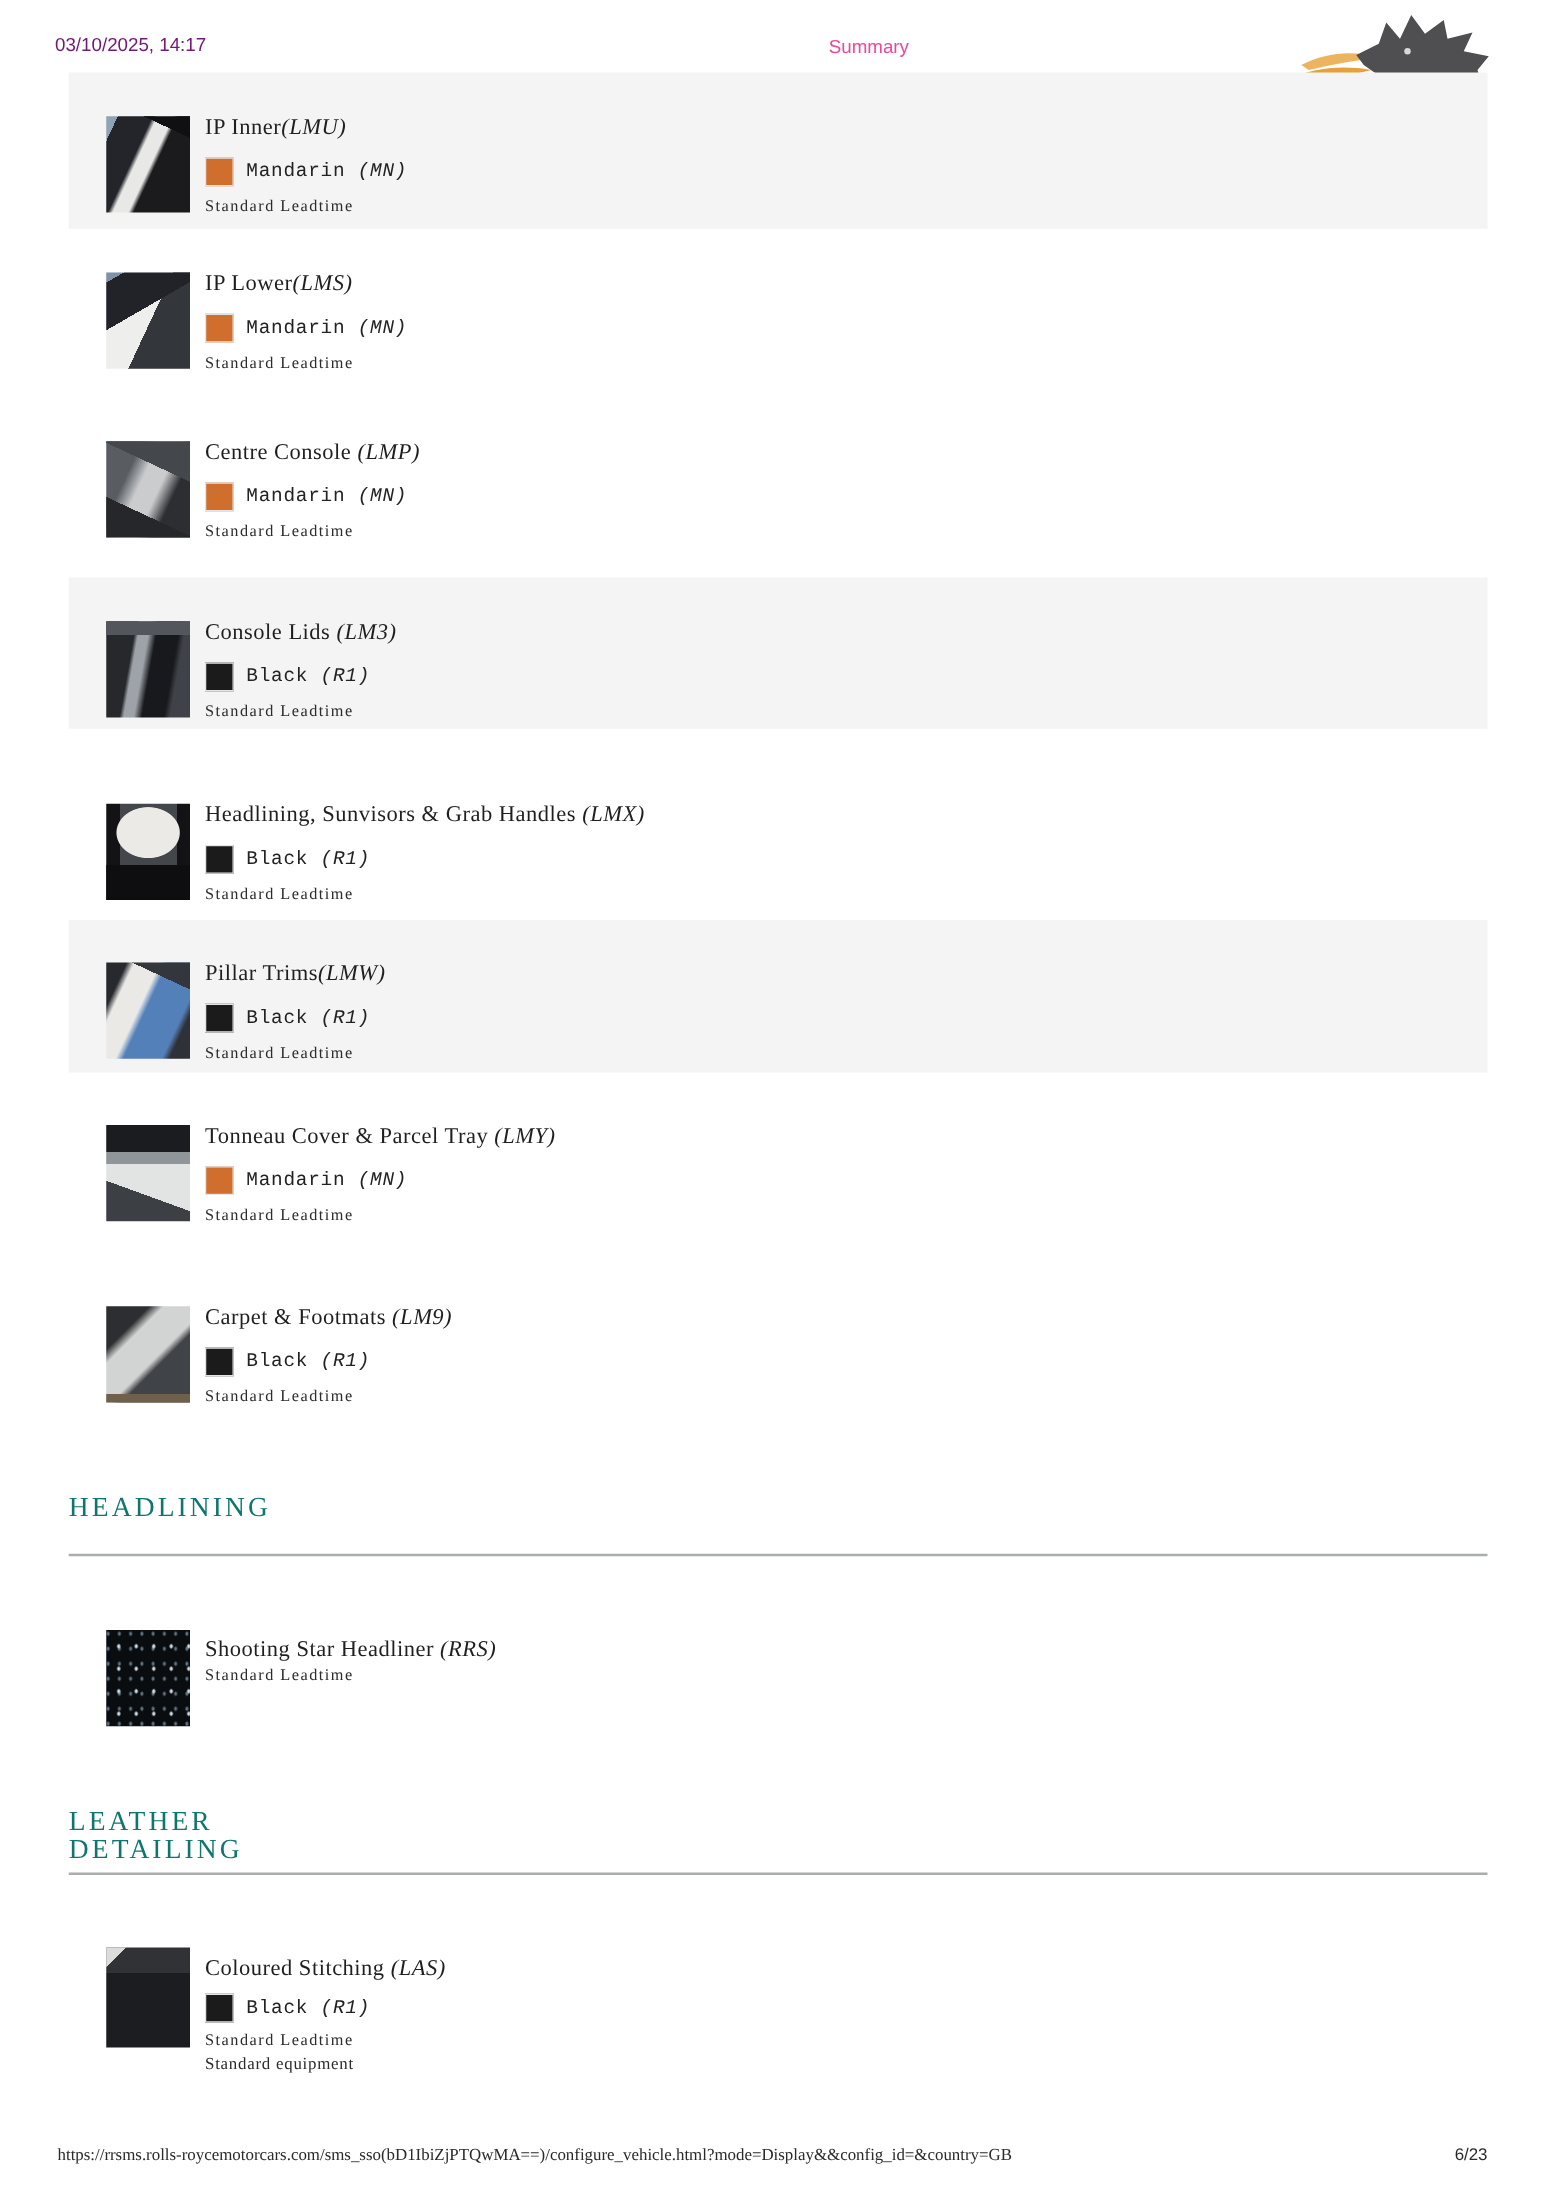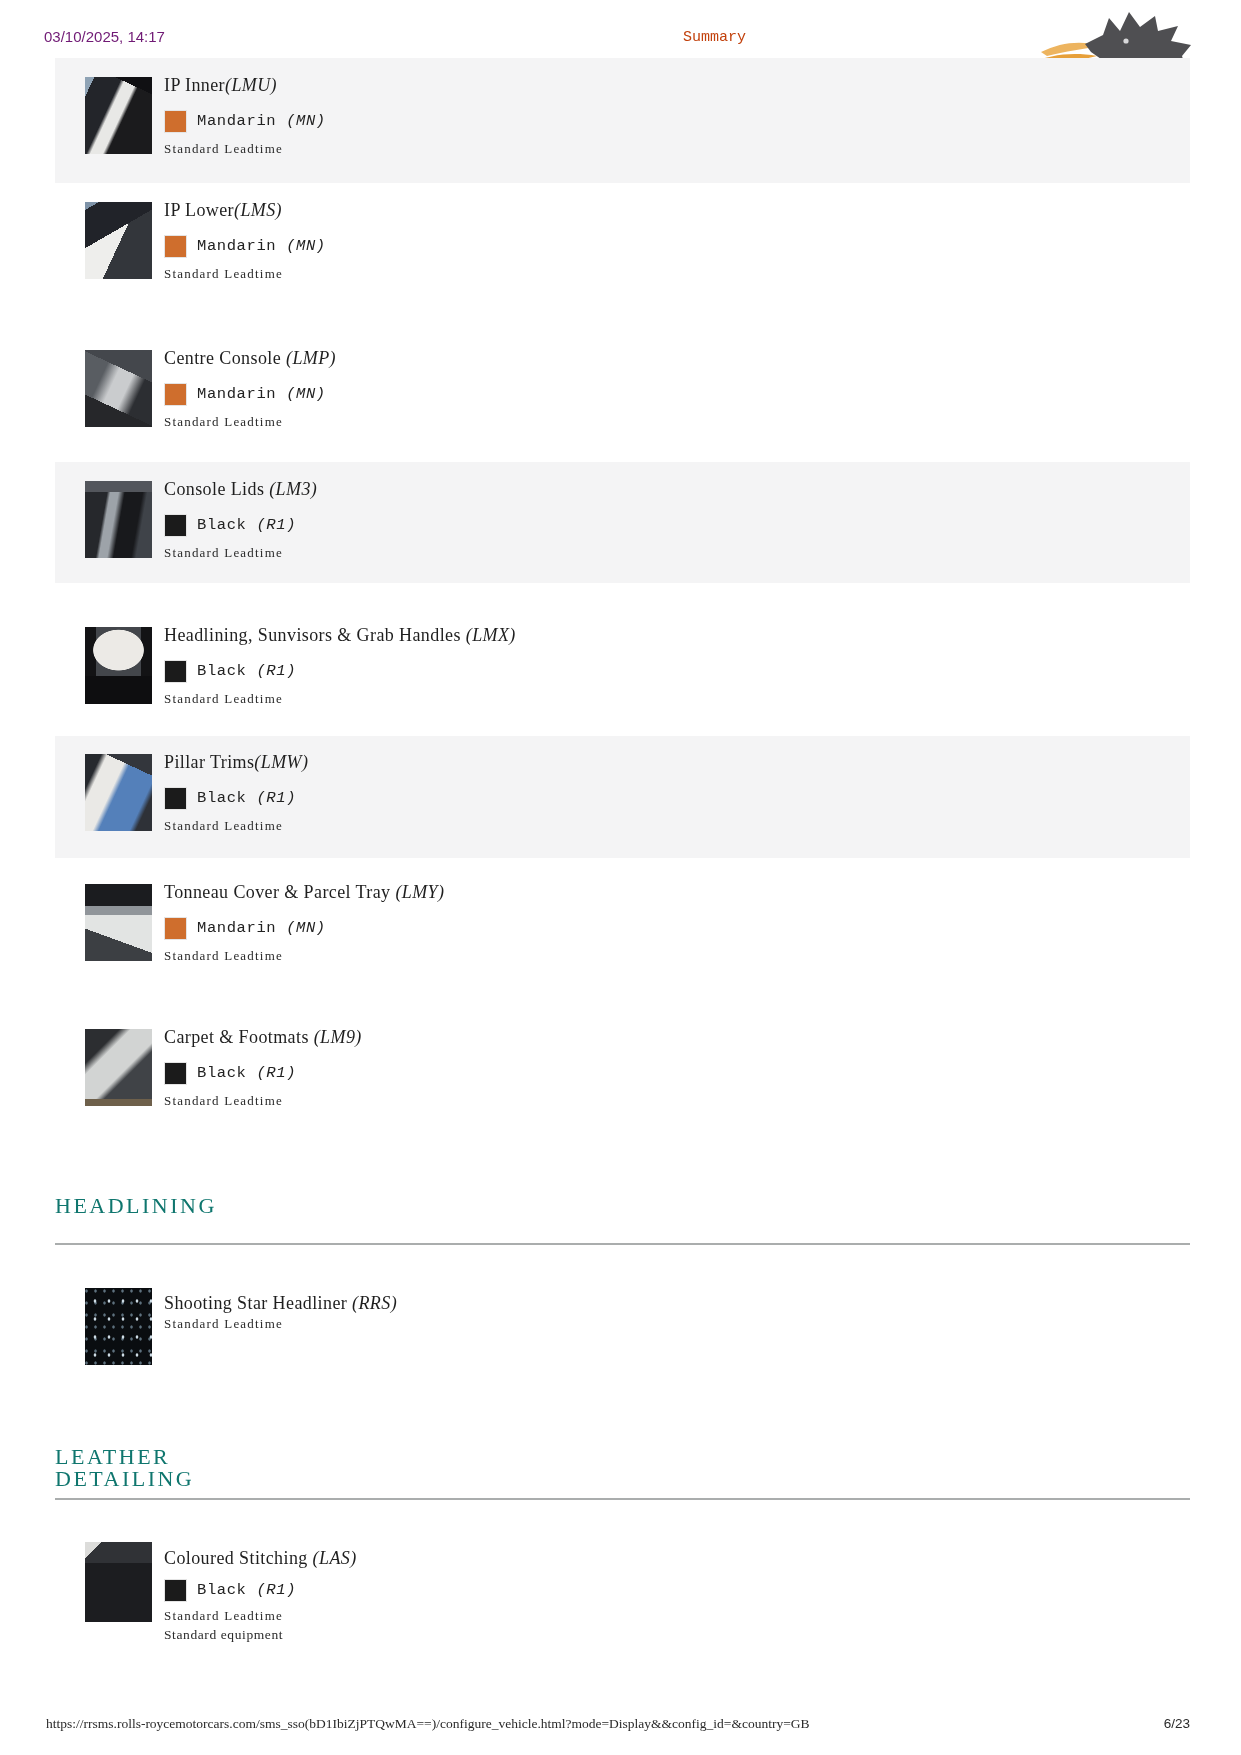--- a/index.html
+++ b/index.html
@@ -2,43 +2,43 @@
 <html><head>
 <meta charset="utf-8">
 <style>
   html,body{margin:0;padding:0;background:#fff;}
   #page{position:relative;width:1241px;height:1755px;background:#ffffff;overflow:hidden;
         font-family:"Liberation Serif","DejaVu Serif",serif;color:#1f1f1f;}
 
   
   .hdr-date{position:absolute;left:44px;top:28px;font-family:"Liberation Sans","DejaVu Sans",sans-serif;
             font-size:15px;color:#701a75;}
-  .hdr-title{position:absolute;left:683px;top:29px;font-family:Liberation Mono, monospace;
-             font-size:15px;color:#c2410c;}
+  .hdr-title{position:absolute;left:663px;top:29px;font-family:Liberation Sans, sans-serif;
+             font-size:15px;color:#ec4899;}
   .ftr-url{position:absolute;left:46px;top:1716px;font-family:Liberation Serif, serif;
            font-size:13.5px;color:#2a2a2a;}
   .ftr-page{position:absolute;right:51px;top:1716px;font-family:"Liberation Sans","DejaVu Sans",sans-serif;
             font-size:13.5px;color:#2a2a2a;text-align:right;}
 
   
   .logo{position:absolute;left:1025px;top:8px;width:170px;height:100px;}
   .logo svg{display:block;}
   .logo-name{margin-top:-4px;text-align:center;font-family:"Liberation Sans","DejaVu Sans",sans-serif;
              font-weight:700;font-size:15px;letter-spacing:3px;color:#2b2b2b;}
   .logo-tag{margin-top:1px;text-align:center;font-family:"Liberation Sans","DejaVu Sans",sans-serif;
             font-size:7.5px;letter-spacing:4.5px;color:#3a3a3a;}
 
   
   .band{position:absolute;left:55px;width:1135px;background:#f4f4f5;}
   .band1{top:58px;height:125px;}
   .band2{top:462px;height:121px;}
   .band3{top:736px;height:122px;}
 
   
-  .opt{position:absolute;left:85px;display:flex;gap:12px;align-items:flex-start;}
+  .opt{position:absolute;left:85px;display:flex;gap:12px;align-items:flex-start;margin-top:16px;}
   .thumb{width:67px;height:77px;flex:none;margin-top:2px;}
   .opt-name{font-size:18px;letter-spacing:.4px;color:#1f1f1f;line-height:20px;}
   .code{font-style:italic;}
   .swatch-line{display:flex;align-items:center;gap:10px;margin-top:15px;height:22px;font-family:Liberation Mono, monospace;}
   .swatch{width:21px;height:21px;border:1px solid #e4e4e4;flex:none;}
   .swatch-label{font-size:15.5px;letter-spacing:.6px;color:#222;}
   .leadtime{margin-top:9px;font-size:13px;letter-spacing:1.2px;color:#2b2b2b;line-height:15px;}
   .note{margin-top:4px;font-size:13.5px;letter-spacing:.6px;color:#2b2b2b;}
   .tight .leadtime{margin-top:3px;}
 
@@ -112,21 +112,21 @@
     <div>
       <div class="opt-name"><span>IP Lower</span><span class="code">(LMS)</span></div>
       <div class="swatch-line">
         <div class="swatch" style="background-color: rgb(207, 110, 45);"></div>
         <div class="swatch-label"><span>Mandarin</span> <span class="code">(MN)</span></div>
       </div>
       <div class="leadtime">Standard Leadtime</div>
     </div>
   </div>
 
-  <div class="opt" style="top:348px">
+  <div class="opt" style="top:335px">
     <div class="thumb t2"></div>
     <div>
       <div class="opt-name"><span>Centre Console</span><span class="code"> (LMP)</span></div>
       <div class="swatch-line">
         <div class="swatch" style="background-color: rgb(207, 110, 45);"></div>
         <div class="swatch-label"><span>Mandarin</span> <span class="code">(MN)</span></div>
       </div>
       <div class="leadtime">Standard Leadtime</div>
     </div>
   </div>

